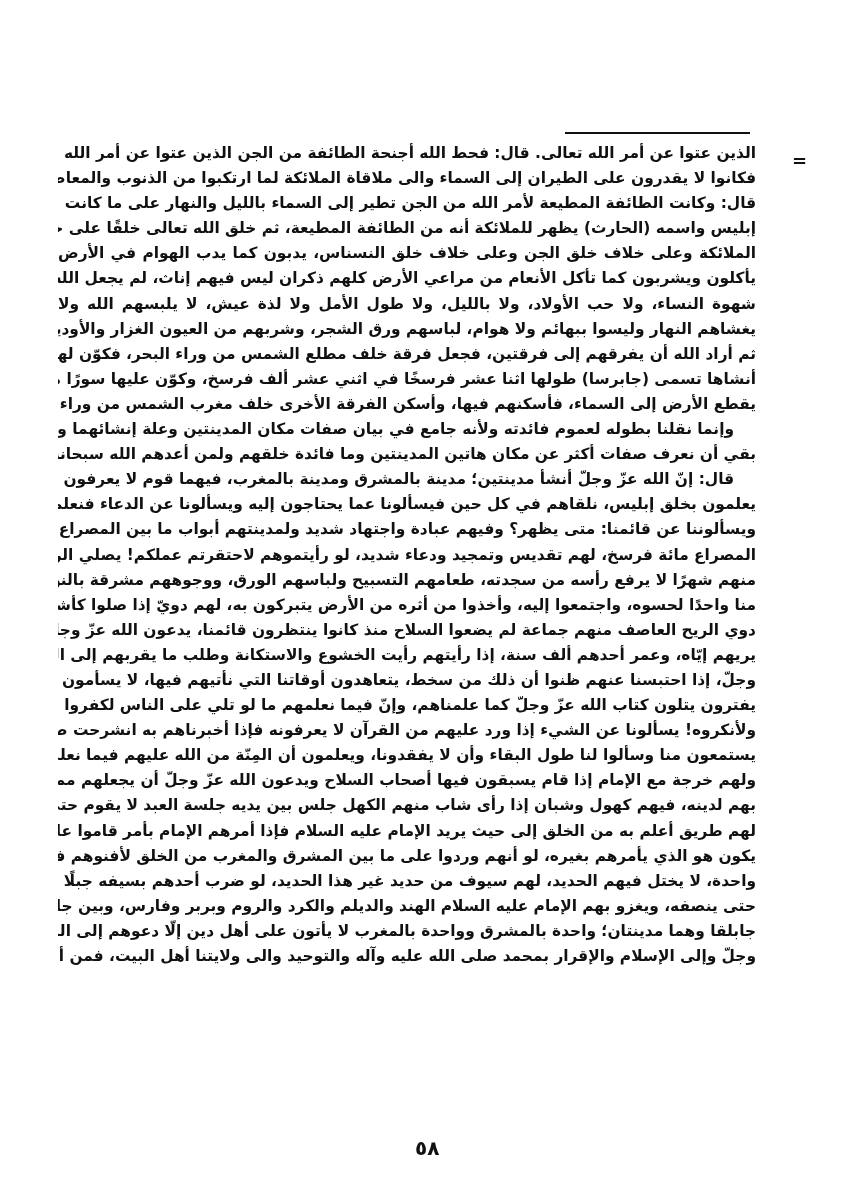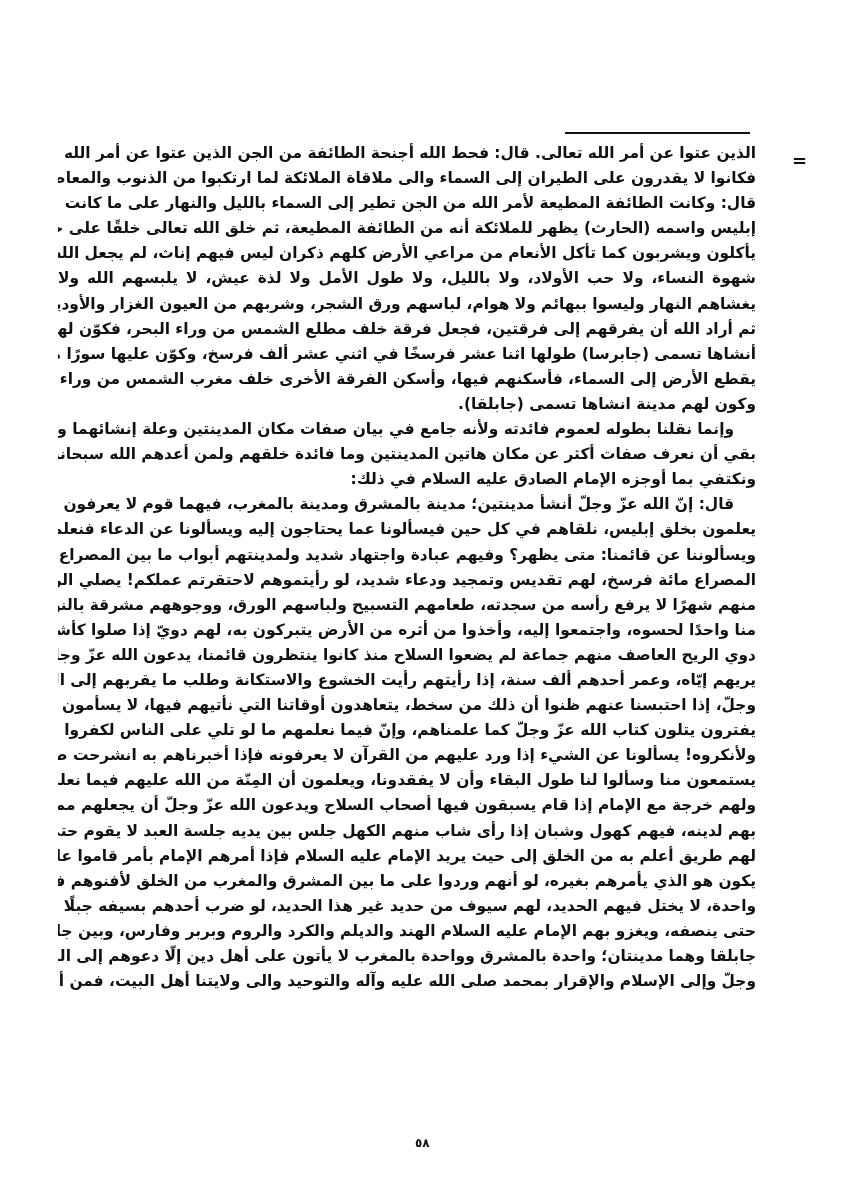--- a/index.html
+++ b/index.html
@@ -4,43 +4,42 @@
 <style>
   html, body { margin: 0; padding: 0; background: #ffffff; }
   body { width: 866px; height: 1186px; position: relative; overflow: hidden; font-family: "DejaVu Sans", sans-serif; color: #111; }
   .page { position: absolute; left: 0; top: 0; width: 866px; height: 1186px; background: #fff; }
   .rule { position: absolute; top: 132px; left: 565px; width: 185px; height: 2px; background: #111; }
   .cont-mark { position: absolute; top: 150px; left: 792px; font-size: 18px; font-weight: bold; }
   .content { position: absolute; top: 141px; left: 58px; width: 698px; direction: rtl; text-align: justify; font-size: 15.4px; line-height: 25.1px; font-weight: bold; }
   .line { display: block; white-space: nowrap; overflow: hidden; text-align-last: justify; text-align: justify; }
   .line.last { text-align-last: right; }
   .indent { padding-right: 22px; }
-  .page-num { position: absolute; top: 1136px; left: 415px; font-size: 12px; font-weight: bold; direction: rtl; }
+  .page-num { position: absolute; top: 1136px; left: 415px; font-size: 20px; font-weight: bold; direction: rtl; }
 </style>
 </head>
 <body>
 
 <div class="page">
   <div class="rule"></div>
   <div class="cont-mark">=</div>
   <div class="content" id="content">
       <span class="line">الذين عتوا عن أمر الله تعالى. قال: فحط الله أجنحة الطائفة من الجن الذين عتوا عن أمر الله وتمردوا</span>
       <span class="line last">فكانوا لا يقدرون على الطيران إلى السماء والى ملاقاة الملائكة لما ارتكبوا من الذنوب والمعاصي.</span>
       <span class="line">قال: وكانت الطائفة المطيعة لأمر الله من الجن تطير إلى السماء بالليل والنهار على ما كانت عليه، وكان</span>
       <span class="line">إبليس واسمه (الحارث) يظهر للملائكة أنه من الطائفة المطيعة، ثم خلق الله تعالى خلقًا على خلاف خلق</span>
+      <span class="line">الملائكة وعلى خلاف خلق الجن وعلى خلاف خلق النسناس، يدبون كما يدب الهوام في الأرض</span>
       <span class="line">يأكلون ويشربون كما تأكل الأنعام من مراعي الأرض كلهم ذكران ليس فيهم إناث، لم يجعل الله فيهم</span>
       <span class="line">شهوة النساء، ولا حب الأولاد، ولا بالليل، ولا طول الأمل ولا لذة عيش، لا يلبسهم الله ولا</span>
       <span class="line">يغشاهم النهار وليسوا ببهائم ولا هوام، لباسهم ورق الشجر، وشربهم من العيون الغزار والأودية الكبار،</span>
       <span class="line">ثم أراد الله أن يفرقهم إلى فرقتين، فجعل فرقة خلف مطلع الشمس من وراء البحر، فكوّن لهم مدينة</span>
       <span class="line">أنشاها تسمى (جابرسا) طولها اثنا عشر فرسخًا في اثني عشر ألف فرسخ، وكوّن عليها سورًا من حديد</span>
       <span class="line">يقطع الأرض إلى السماء، فأسكنهم فيها، وأسكن الفرقة الأخرى خلف مغرب الشمس من وراء البحر،</span>
-      <span class="line last">وكون لهم مدينة انشاها تسمى (جابلقا).</span>
       <span class="line indent">وإنما نقلنا بطوله لعموم فائدته ولأنه جامع في بيان صفات مكان المدينتين وعلة إنشائهما وبدء أمرهما.</span>
       <span class="line">بقي أن نعرف صفات أكثر عن مكان هاتين المدينتين وما فائدة خلقهم ولمن أعدهم الله سبحانة وتعالى،</span>
-      <span class="line last">ونكتفي بما أوجزه الإمام الصادق عليه السلام في ذلك:</span>
       <span class="line indent">قال: إنّ الله عزّ وجلّ أنشأ مدينتين؛ مدينة بالمشرق ومدينة بالمغرب، فيهما قوم لا يعرفون إبليس ولا</span>
       <span class="line">يعلمون بخلق إبليس، نلقاهم في كل حين فيسألونا عما يحتاجون إليه ويسألونا عن الدعاء فنعلمهم</span>
       <span class="line">ويسألوننا عن قائمنا: متى يظهر؟ وفيهم عبادة واجتهاد شديد ولمدينتهم أبواب ما بين المصراع إلى</span>
       <span class="line">المصراع مائة فرسخ، لهم تقديس وتمجيد ودعاء شديد، لو رأيتموهم لاحتقرتم عملكم! يصلي الرجل</span>
       <span class="line">منهم شهرًا لا يرفع رأسه من سجدته، طعامهم التسبيح ولباسهم الورق، ووجوههم مشرقة بالنور، إذا رأوا</span>
       <span class="line">منا واحدًا لحسوه، واجتمعوا إليه، وأخذوا من أثره من الأرض يتبركون به، لهم دويّ إذا صلوا كأشد من</span>
       <span class="line">دوي الريح العاصف منهم جماعة لم يضعوا السلاح منذ كانوا ينتظرون قائمنا، يدعون الله عزّ وجلّ أن</span>
       <span class="line">يريهم إيّاه، وعمر أحدهم ألف سنة، إذا رأيتهم رأيت الخشوع والاستكانة وطلب ما يقربهم إلى الله عزّ</span>
       <span class="line">وجلّ، إذا احتبسنا عنهم ظنوا أن ذلك من سخط، يتعاهدون أوقاتنا التي نأتيهم فيها، لا يسأمون ولا</span>
       <span class="line">يفترون يتلون كتاب الله عزّ وجلّ كما علمناهم، وإنّ فيما نعلمهم ما لو تلي على الناس لكفروا به</span>

